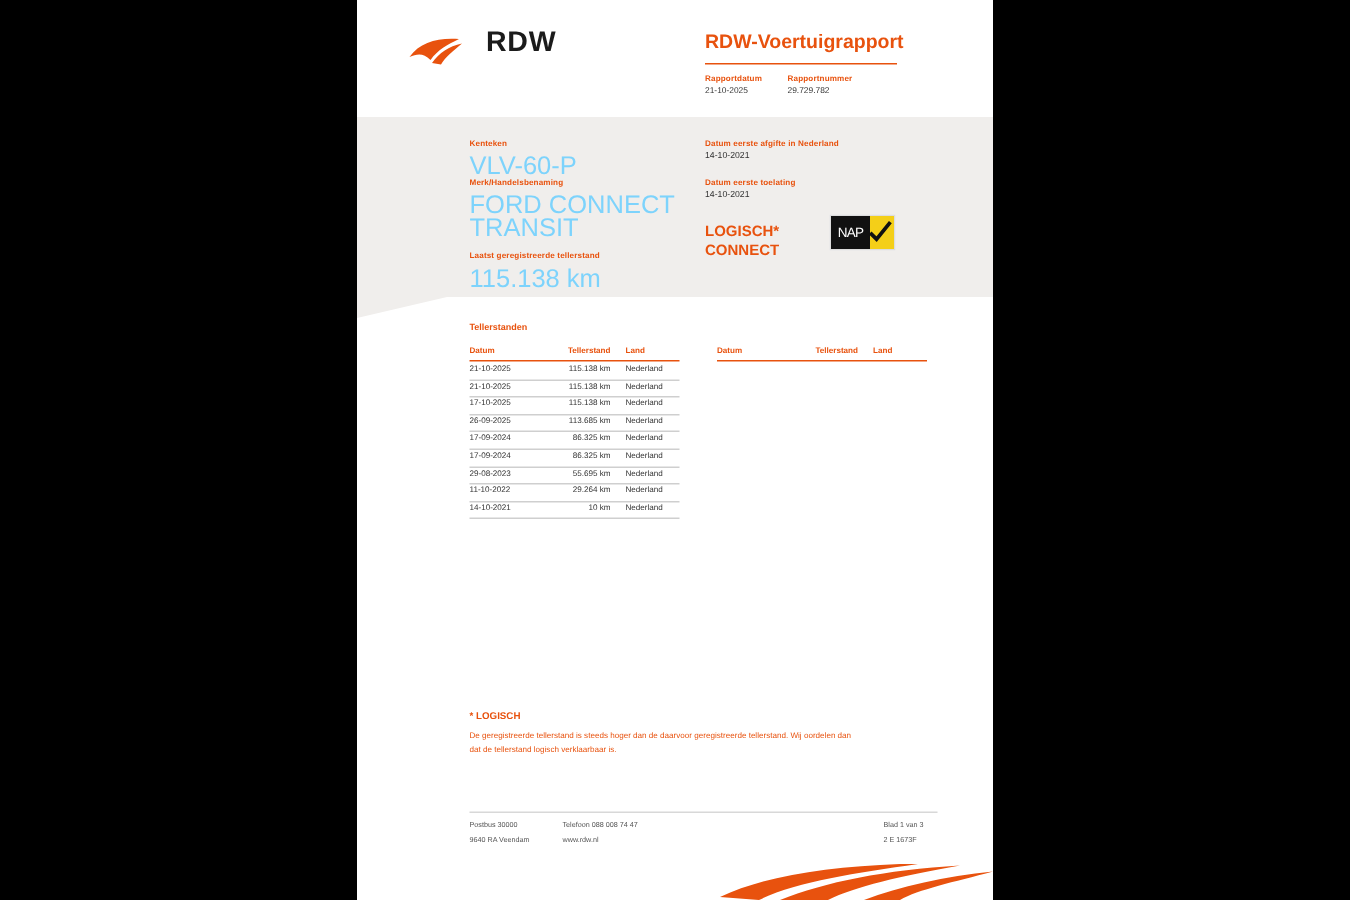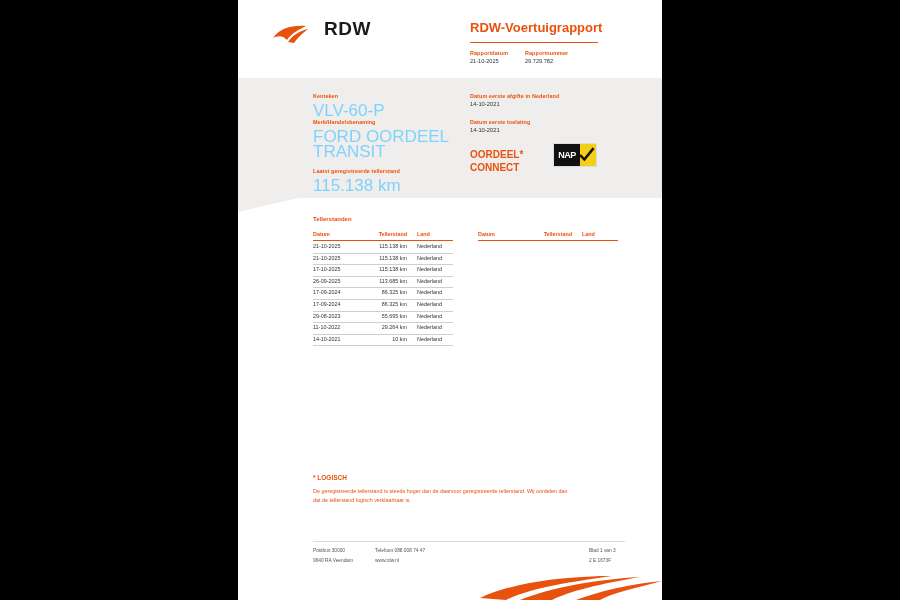--- a/index.html
+++ b/index.html
@@ -129,21 +129,21 @@
     background: #ffffff;
     border: 1px solid #ddd;
   }
   .nap-black {
     position: absolute;
     left: 0; top: 0;
     width: 26px; height: 22px;
     background: #111;
     color: #fff;
     font-size: 9px;
-    font-weight: bold;
+    font-weight: normal;
     text-align: center;
     line-height: 22px;
     letter-spacing: -0.5px;
   }
   .nap-yellow {
     position: absolute;
     left: 26px; top: 0;
     width: 16px; height: 22px;
     background: #f4cf18;
   }
@@ -247,32 +247,32 @@
 <div class="hdr-rule"></div>
 
 <div class="hdr-lbl" style="left:470px; top:50px;">Rapportdatum</div>
 <div class="hdr-val" style="left:470px; top:58px;">21-10-2025</div>
 <div class="hdr-lbl" style="left:525px; top:50px;">Rapportnummer</div>
 <div class="hdr-val" style="left:525px; top:58px;">29.729.782</div>
 
 <div class="sec-lbl" style="left:313px; top:93px;">Kenteken</div>
 <div class="sec-val-big" style="left:313px; top:101px;">VLV-60-P</div>
 <div class="sec-lbl" style="left:313px; top:119px;">Merk/Handelsbenaming</div>
-<div class="sec-val-big" style="left:313px; top:127px;">FORD OORDEEL</div>
+<div class="sec-val-big" style="left:313px; top:127px;">FORD CONNECT</div>
 <div class="sec-val-big" style="left:313px; top:142px;">TRANSIT</div>
 <div class="sec-lbl" style="left:313px; top:168px;">Laatst geregistreerde tellerstand</div>
 <div class="sec-val-big" style="left:313px; top:176px;">115.138 km</div>
 
 <div class="sec-lbl" style="left:470px; top:93px;">Datum eerste afgifte in Nederland</div>
 <div class="sec-val-sm" style="left:470px; top:101px;">14-10-2021</div>
 <div class="sec-lbl" style="left:470px; top:119px;">Datum eerste toelating</div>
 <div class="sec-val-sm" style="left:470px; top:127px;">14-10-2021</div>
 
 <div class="verdict">
-  <div>OORDEEL*</div>
+  <div>LOGISCH*</div>
   <div>CONNECT</div>
 </div>
 
 <div class="nap-badge">
   <div class="nap-black">NAP</div>
   <div class="nap-yellow"></div>
   <svg class="nap-check" viewBox="0 0 24 24">
     <path d="M3 13 L9 19 L22 3" stroke="#111" stroke-width="3.5" fill="none"></path>
   </svg>
 </div>

